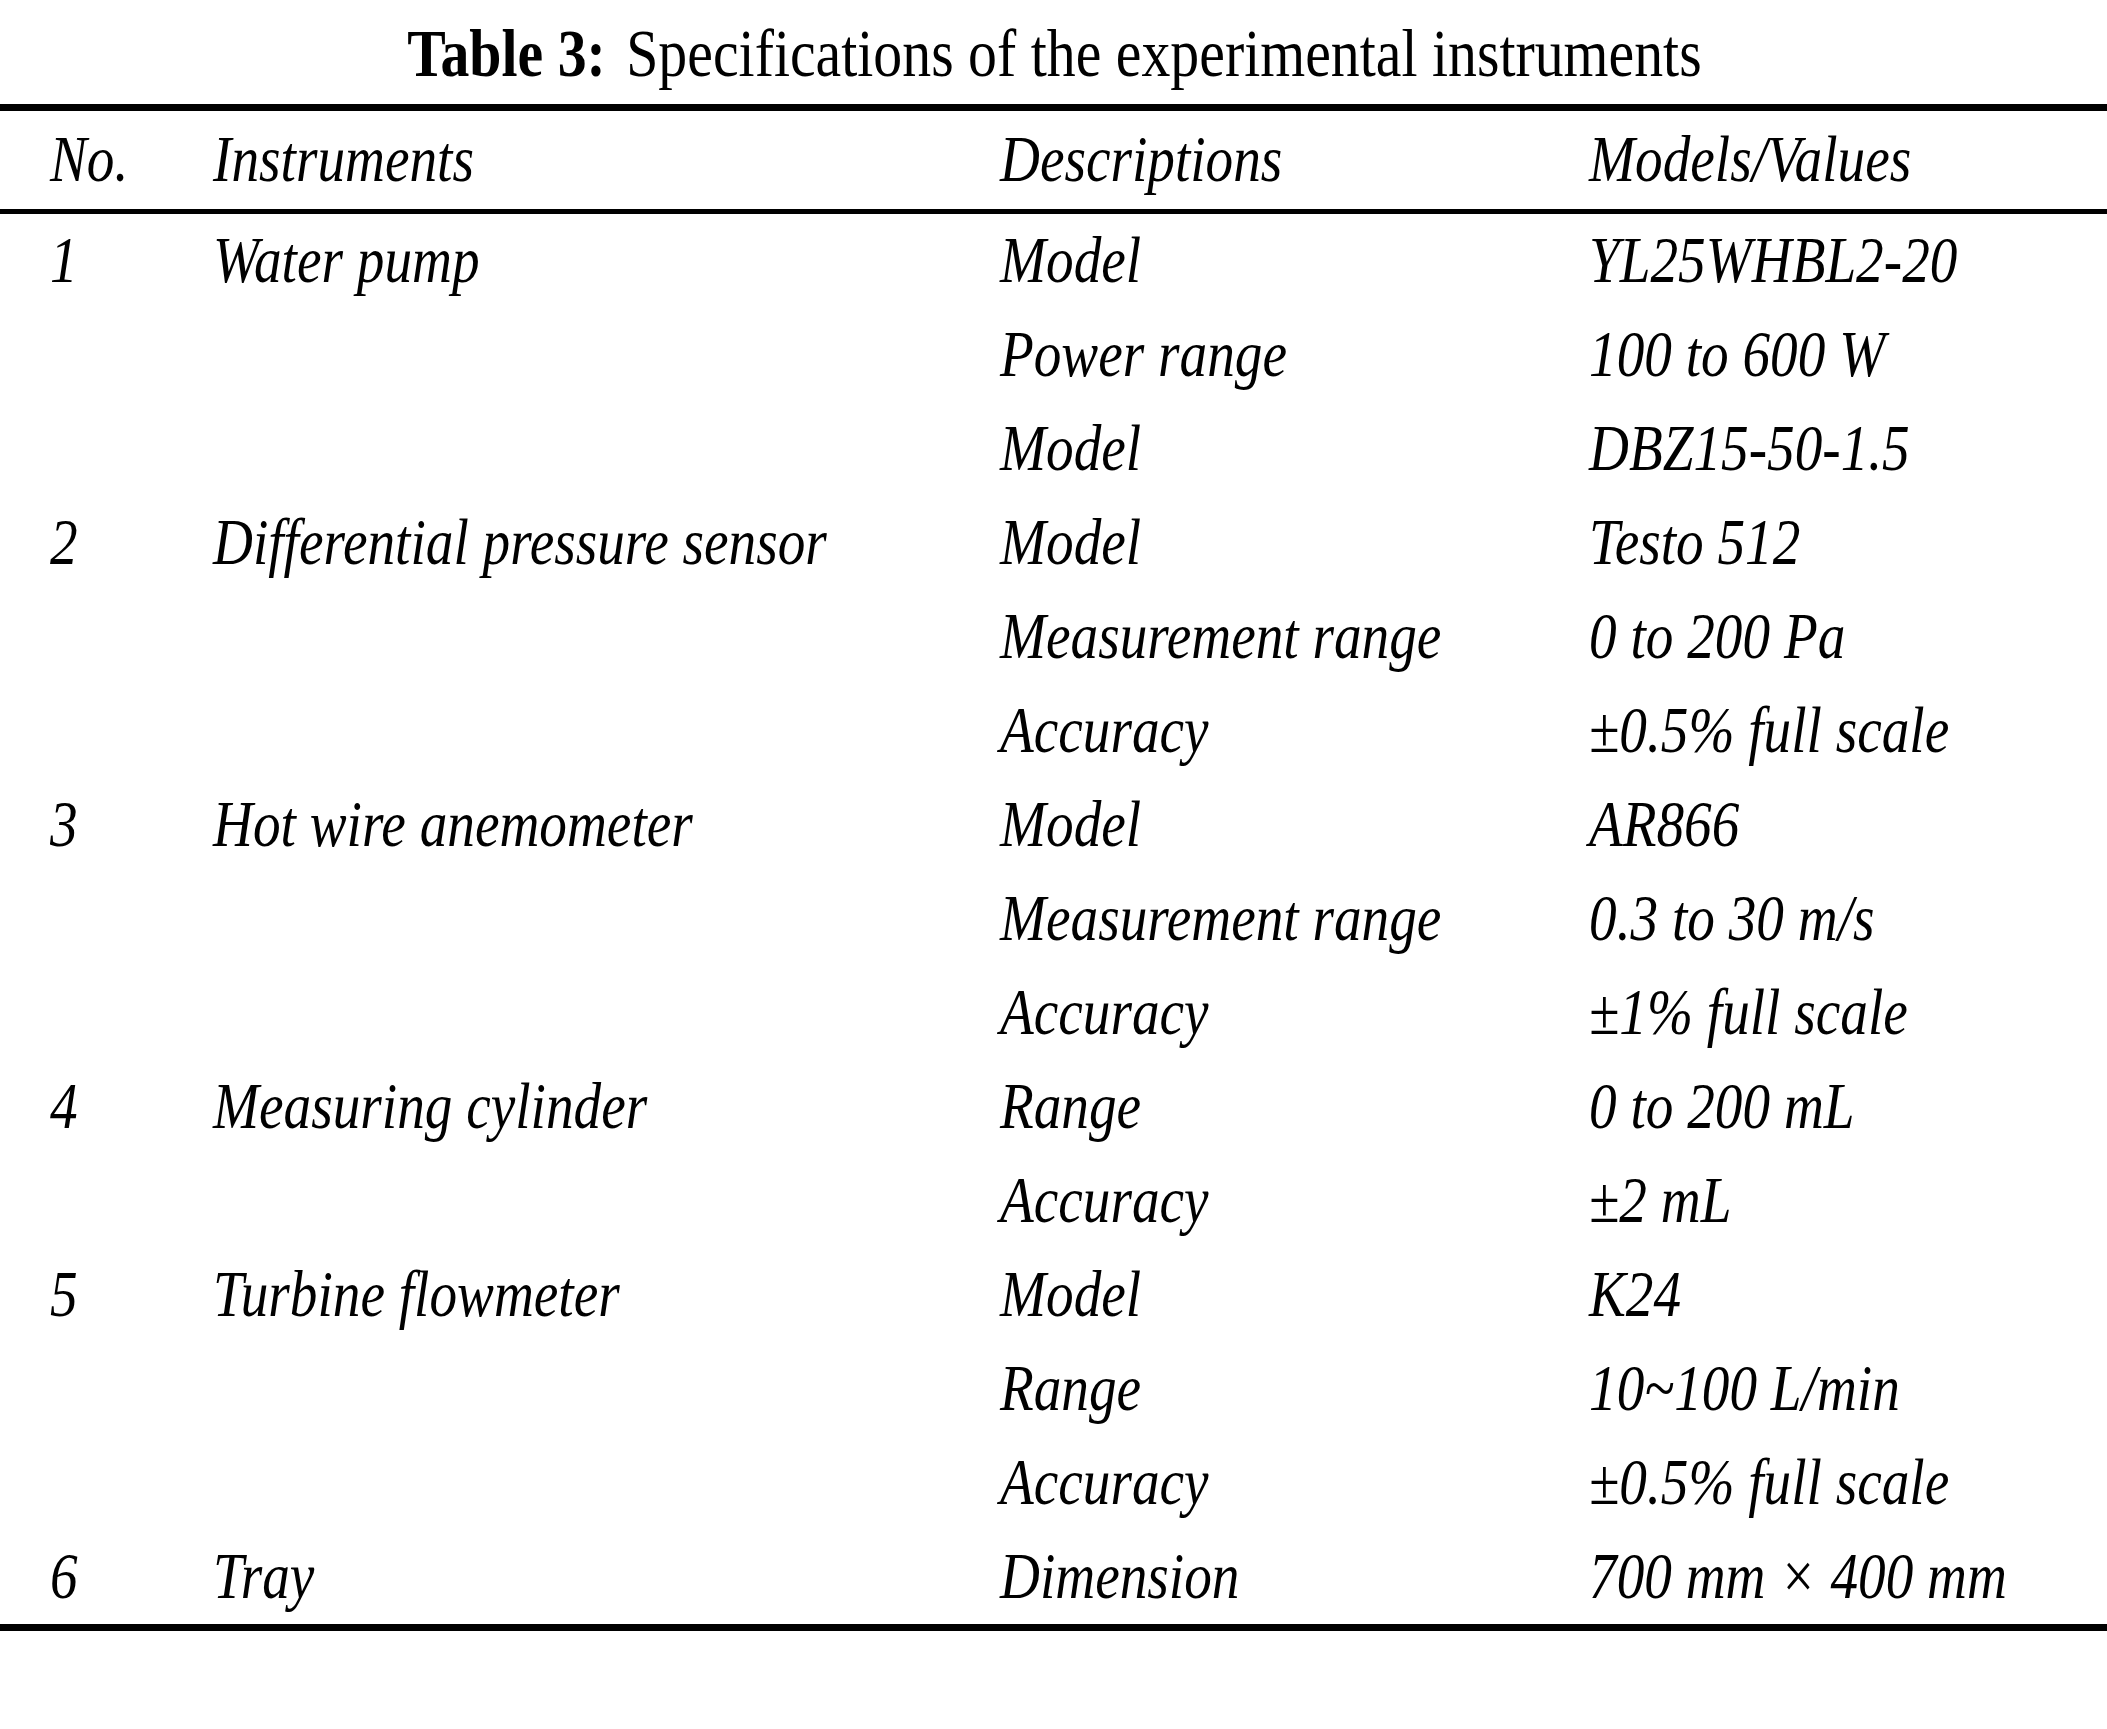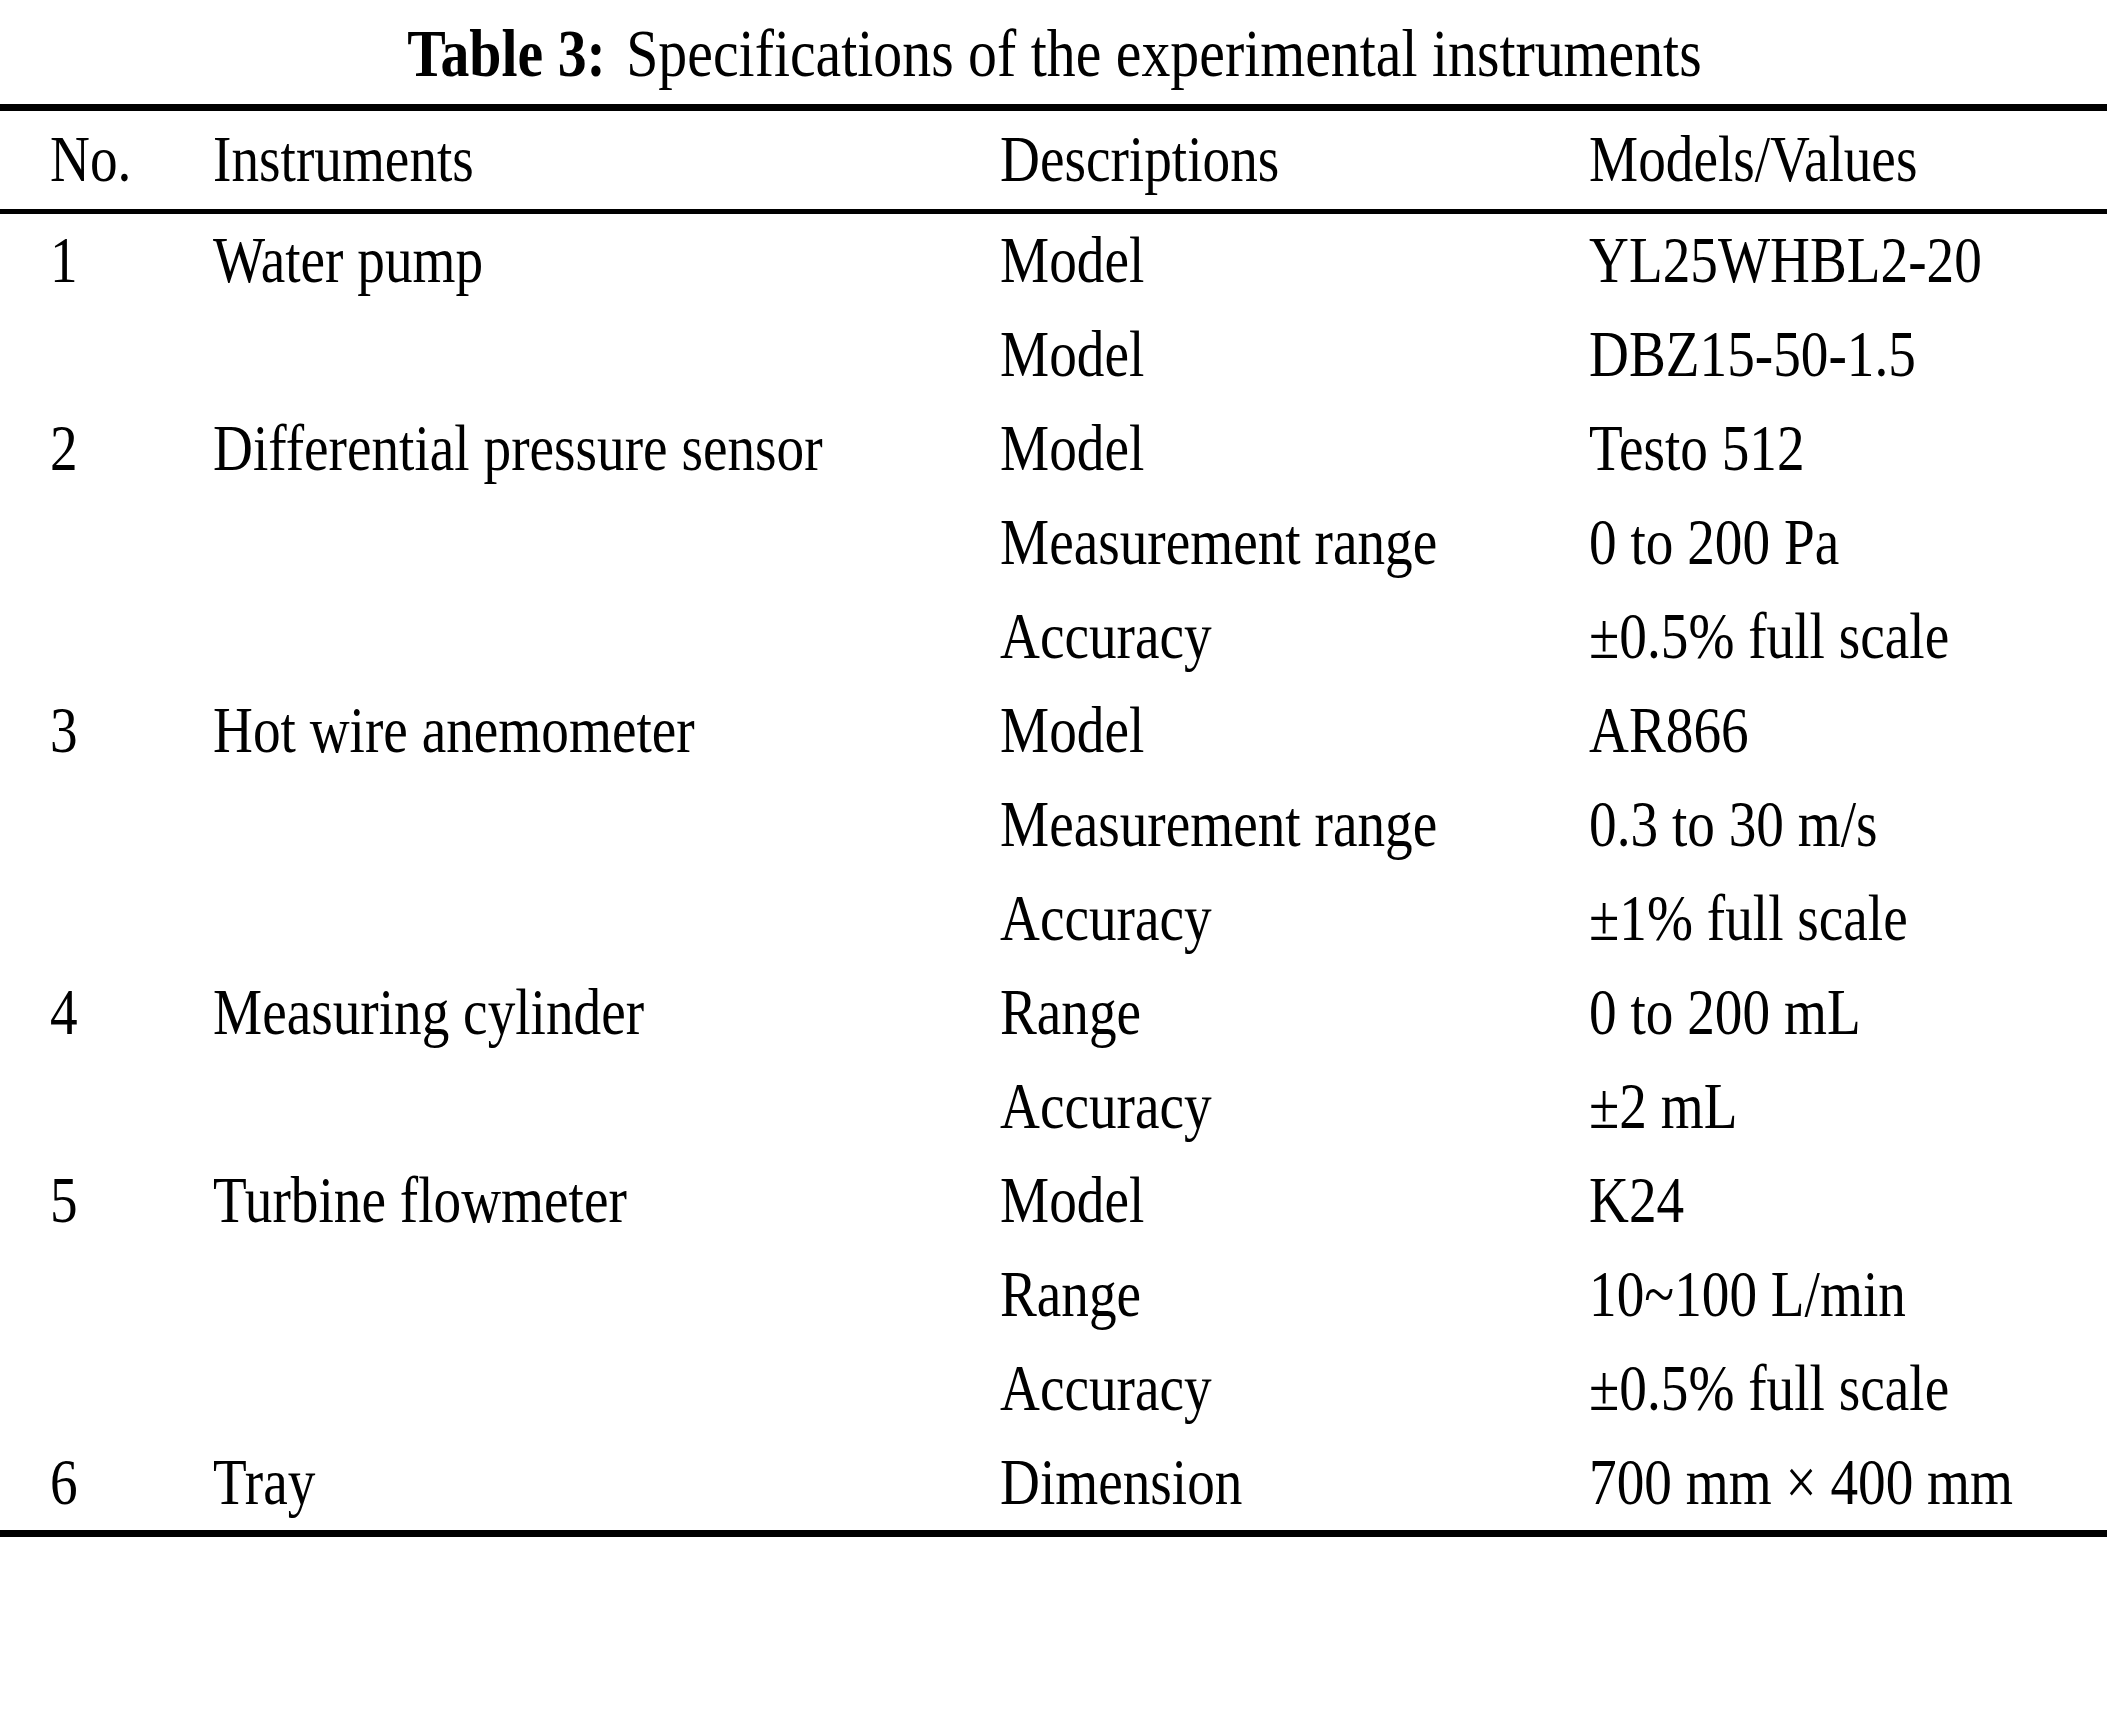--- a/index.html
+++ b/index.html
@@ -35,20 +35,21 @@
     font-weight: bold;
     margin-right: 24px;
   }
   table.specs {
     width: 2108px;
     table-layout: fixed;
     border-collapse: collapse;
     border-top: 7px solid #000000;
     border-bottom: 7px solid #000000;
     font-size: 65px;
+    font-style: italic;
   }
   table.specs th, table.specs td {
     padding: 0;
     margin: 0;
     text-align: left;
     vertical-align: middle;
     font-weight: normal;
     overflow: visible;
     white-space: nowrap;
   }
@@ -104,20 +105,26 @@
     <tbody>
         <tr>
           <td class="c1pad"><span class="ct">1</span></td>
           <td><span class="ct">Water pump</span></td>
           <td><span class="ct">Model</span></td>
           <td><span class="ct">YL25WHBL2-20</span></td>
         </tr>
         <tr>
           <td class="c1pad"><span class="ct"></span></td>
           <td><span class="ct"></span></td>
+          <td><span class="ct">Power range</span></td>
+          <td><span class="ct">100 to 600 W</span></td>
+        </tr>
+        <tr>
+          <td class="c1pad"><span class="ct"></span></td>
+          <td><span class="ct"></span></td>
           <td><span class="ct">Model</span></td>
           <td><span class="ct">DBZ15-50-1.5</span></td>
         </tr>
         <tr>
           <td class="c1pad"><span class="ct">2</span></td>
           <td><span class="ct">Differential pressure sensor</span></td>
           <td><span class="ct">Model</span></td>
           <td><span class="ct">Testo 512</span></td>
         </tr>
         <tr>

